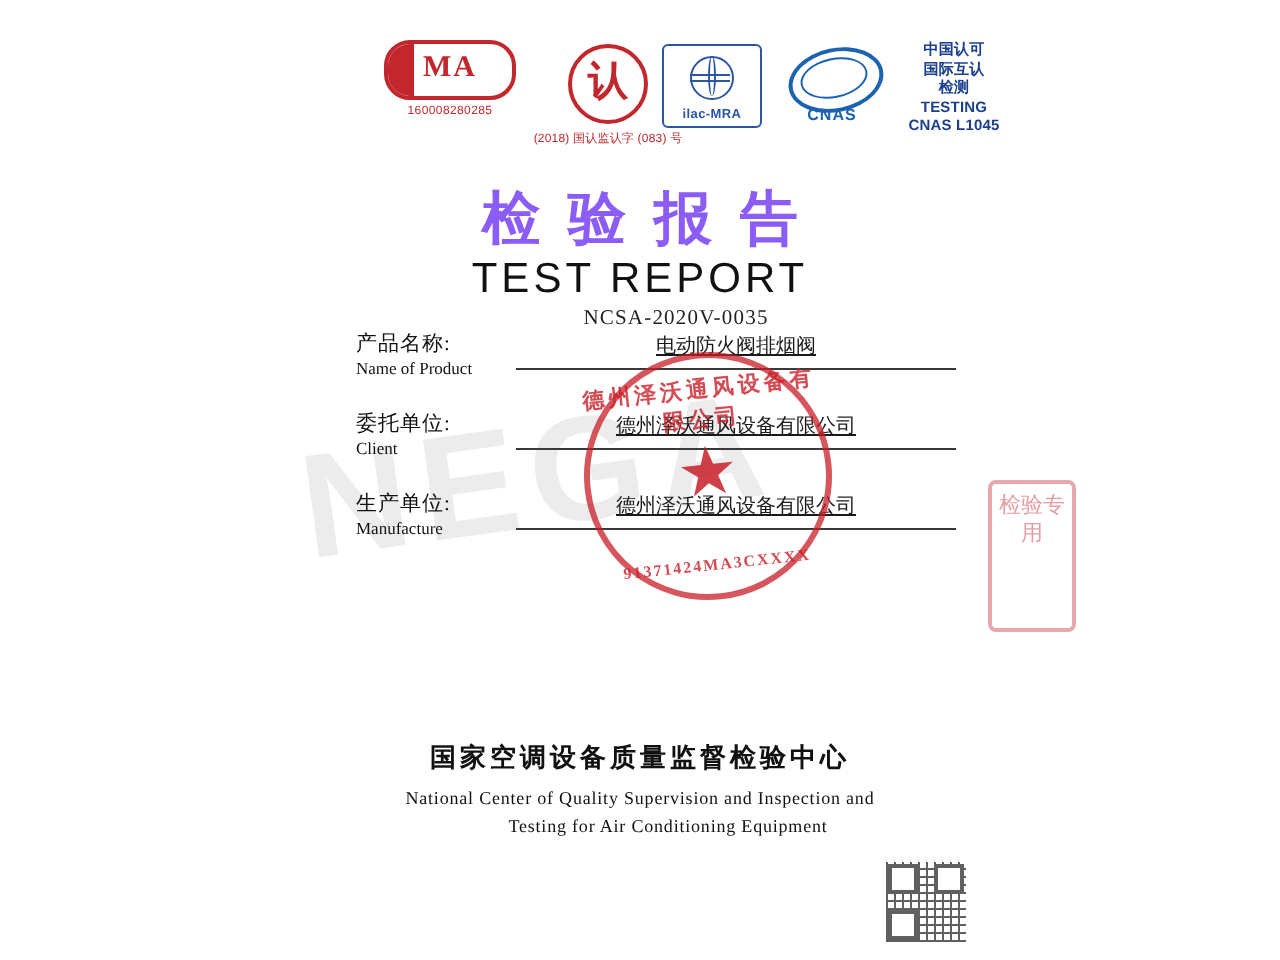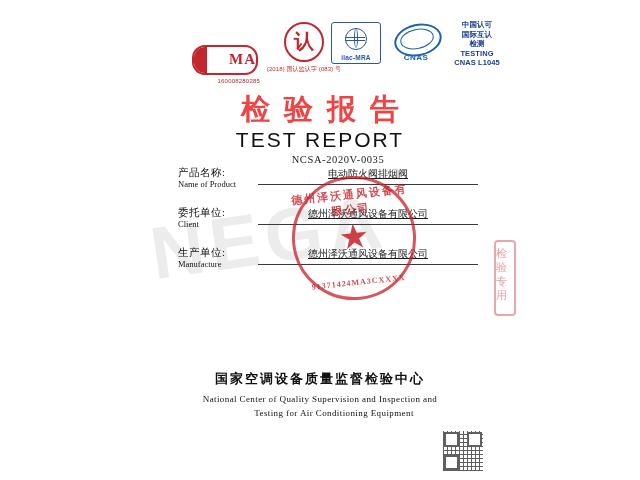--- a/index.html
+++ b/index.html
@@ -27,21 +27,21 @@
     left: 0;
     width: 640px;
     height: 62px;
   }
   .logo {
     position: absolute;
     text-align: center;
   }
 
   
-  .ma-wrap { left: 190px; top: 33px; width: 70px; text-align: right; }
+  .ma-wrap { left: 190px; top: 8px; width: 70px; }
   .ma-badge {
     width: 62px; height: 26px;
     margin: 0 auto;
     border: 2px solid #c1272d;
     border-radius: 13px;
     color: #c1272d;
     font-family: "Liberation Serif", serif;
     font-weight: bold;
     font-size: 15px;
     line-height: 24px;
@@ -182,21 +182,21 @@
 
   
   .title-cn {
     position: absolute;
     left: 0; right: 0; top: 90px;
     text-align: center;
     font-family: "Liberation Serif", serif;
     font-size: 29px;
     font-weight: bold;
     letter-spacing: 14px;
-    color: #ef4444;
+    color: #8b5cf6;
     text-indent: 14px;
   }
   .title-en {
     position: absolute;
     left: 0; right: 0; top: 128px;
     text-align: center;
     font-family: Liberation Sans, sans-serif;
     font-size: 21px;
     letter-spacing: 2px;
     color: #111111;
@@ -324,28 +324,28 @@
     color: rgba(200,30,40,0.8);
     font-family: "Liberation Serif", serif;
     font-weight: bold;
   }
   .seal-arc-top { top: 8px; font-size: 11px; letter-spacing: 2px; }
   .seal-arc-bottom { bottom: 10px; font-size: 8px; letter-spacing: 1px; }
 
   .seal-side {
     position: absolute;
     left: 494px; top: 240px;
-    width: 22px; height: 76px;
+    width: 44px; height: 76px;
     border: 2px solid rgba(205,60,70,0.45);
     border-radius: 4px;
     color: rgba(205,60,70,0.5);
     font-family: "Liberation Serif", serif;
     font-size: 11px;
     line-height: 14px;
-    text-align: left;
+    text-align: center;
     padding-top: 4px;
     box-sizing: border-box;
     pointer-events: none;
   }
 
   
   .qr {
     position: absolute;
     left: 442px;
     top: 430px;

